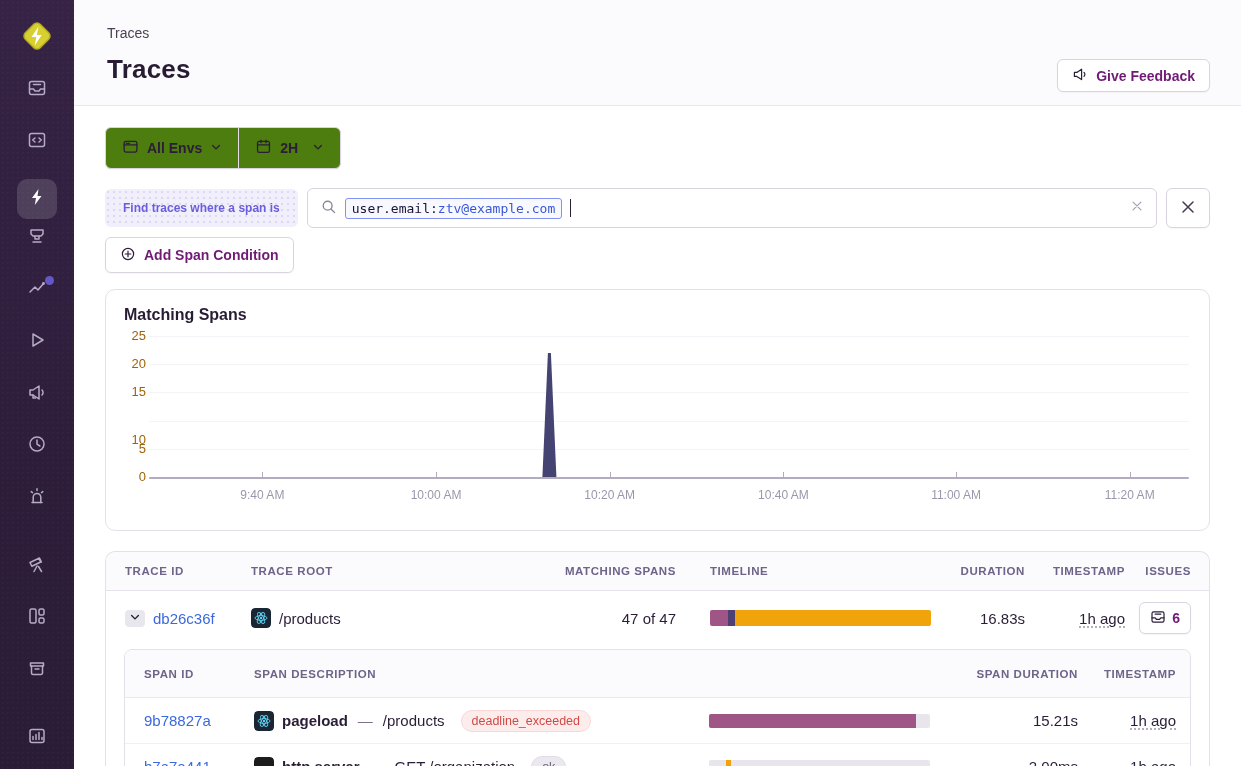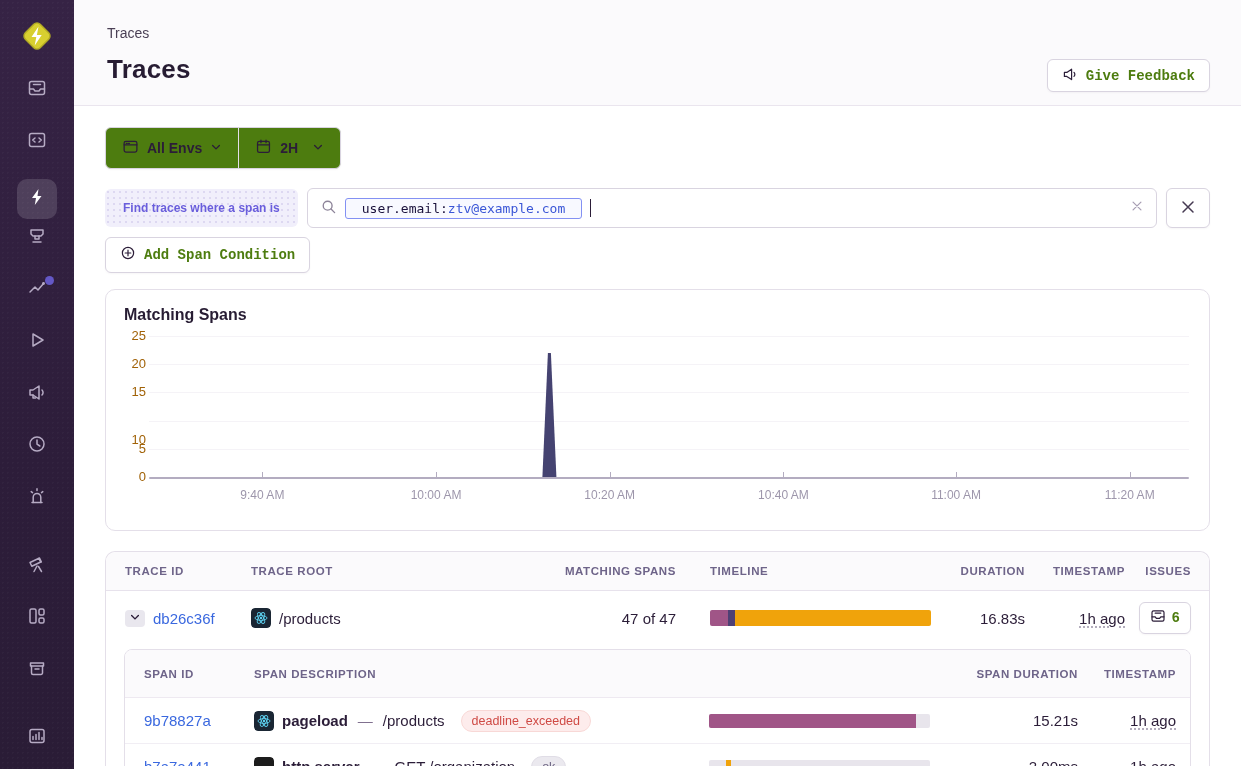--- a/index.html
+++ b/index.html
@@ -23,22 +23,22 @@
   .nav-gap-lg { height:34px; }
   .dot-badge { position:absolute; border-radius:50%; }
   .dot-purple { width:9px; height:9px; background:#6458c6; top:3px; right:3px; }
 
   
   .main { margin-left:74px; height:769px; position:relative; }
   .page-header { background:#fbfafc; border-bottom:1px solid #eae5ee; padding:25px 31px 20px 33px; position:relative; }
   .breadcrumb { font-size:14px; color:#4a3f55; cursor:pointer; }
   .page-title { font-size:26px; font-weight:700; color:#271c33; margin-top:13px; letter-spacing:.2px; }
   .btn { display:inline-flex; align-items:center; gap:8px; background:#fff; border:1px solid #d9d4e0;
-    border-radius:6px; font-weight:700; font-size:14px; color:#4d7c0f; cursor:pointer;
-    box-shadow:0 1px 2px rgba(43,29,56,0.04);font-family:Liberation Mono, monospace; }
+    border-radius:6px; font-weight:700; font-size:14px; color:#701a75; cursor:pointer;
+    box-shadow:0 1px 2px rgba(43,29,56,0.04); }
   .feedback-btn { position:absolute; right:31px; top:59px; height:33px; padding:0 14px; }
   .btn svg { stroke:#2b1d38; fill:none; stroke-width:1.5; stroke-linecap:round; stroke-linejoin:round; }
 
   .content { padding:21px 31px 0 31px; }
 
   
   .filter-group { display:inline-flex; align-items:center; height:42px; border:1px solid #d9d4e0;
     border-radius:6px; background:#4d7c0f; box-shadow:0 1px 2px rgba(43,29,56,0.04); }
   .filter-seg { display:flex; align-items:center; gap:8px; padding:0 16px; height:100%; font-weight:700;
     font-size:14px; cursor:pointer; }
@@ -48,21 +48,21 @@
 
   
   .query-row { display:flex; align-items:center; margin-top:19px; gap:9px; }
   .where-pill { display:flex; align-items:center; height:38px; padding:0 18px; border-radius:6px;
     background:#f1effb; background-image:radial-gradient(#ddd8f1 1px, transparent 1px); background-size:6px 6px;
     color:#6a5edc; font-weight:700; font-size:12px; white-space:nowrap; }
   .search-box { flex:1; height:40px; border:1px solid #d9d4e0; border-radius:6px; background:#fff;
     display:flex; align-items:center; padding:0 12px; gap:8px; cursor:text; }
   .search-box svg { flex:none; }
   .token { display:inline-flex; font-family:"DejaVu Sans Mono", monospace; font-size:13px;
-    border:1px solid #8391f3; background:#f8f9ff; border-radius:3px; padding:2px 16px; cursor:pointer; }
+    border:1px solid #8391f3; background:#f8f9ff; border-radius:3px; padding:2px 6px; cursor:pointer; }
   .token .tk-key { color:#19103a; }
   .token .tk-val { color:#3a56d6; }
   .caret { width:1px; height:18px; background:#2b1d38; }
   .search-spacer { flex:1; }
   .icon-x { cursor:pointer; }
   .close-cond-btn { width:44px; height:40px; display:flex; align-items:center; justify-content:center;
     border:1px solid #d9d4e0; border-radius:6px; background:#fff; cursor:pointer;
     box-shadow:0 1px 2px rgba(43,29,56,0.04); }
   .add-cond-btn { margin-top:9px; height:36px; padding:0 14px; }
 

